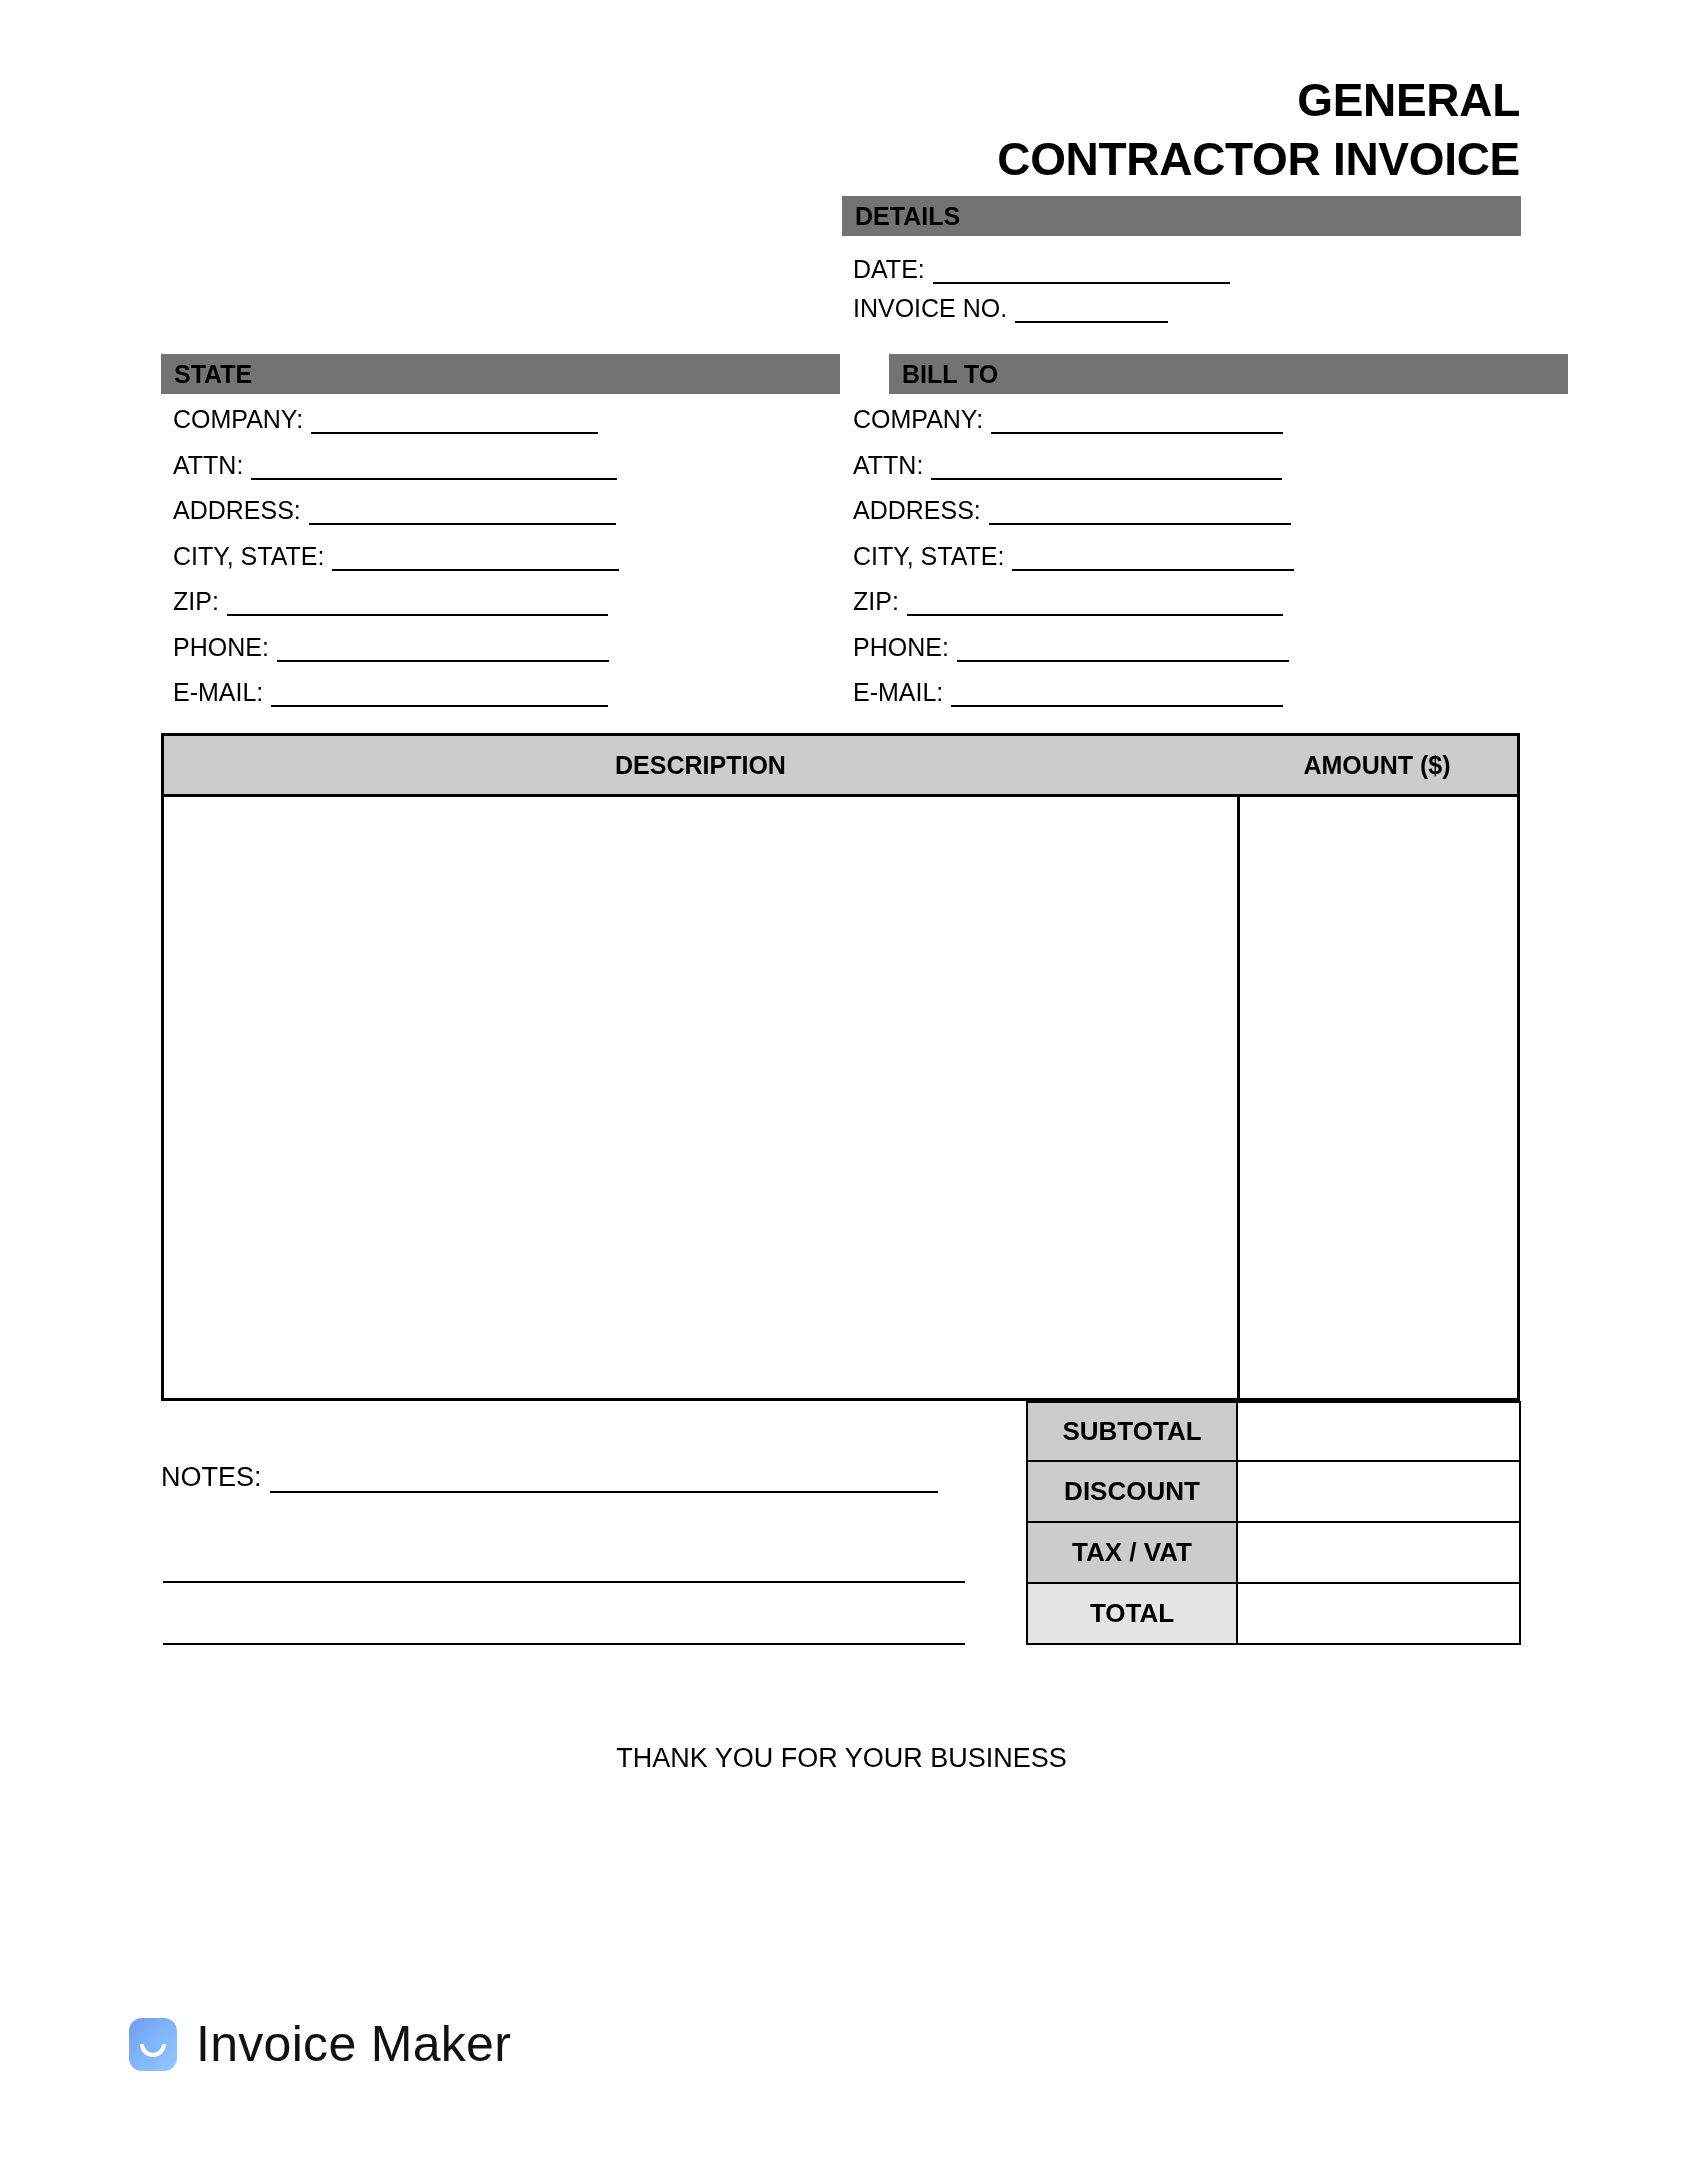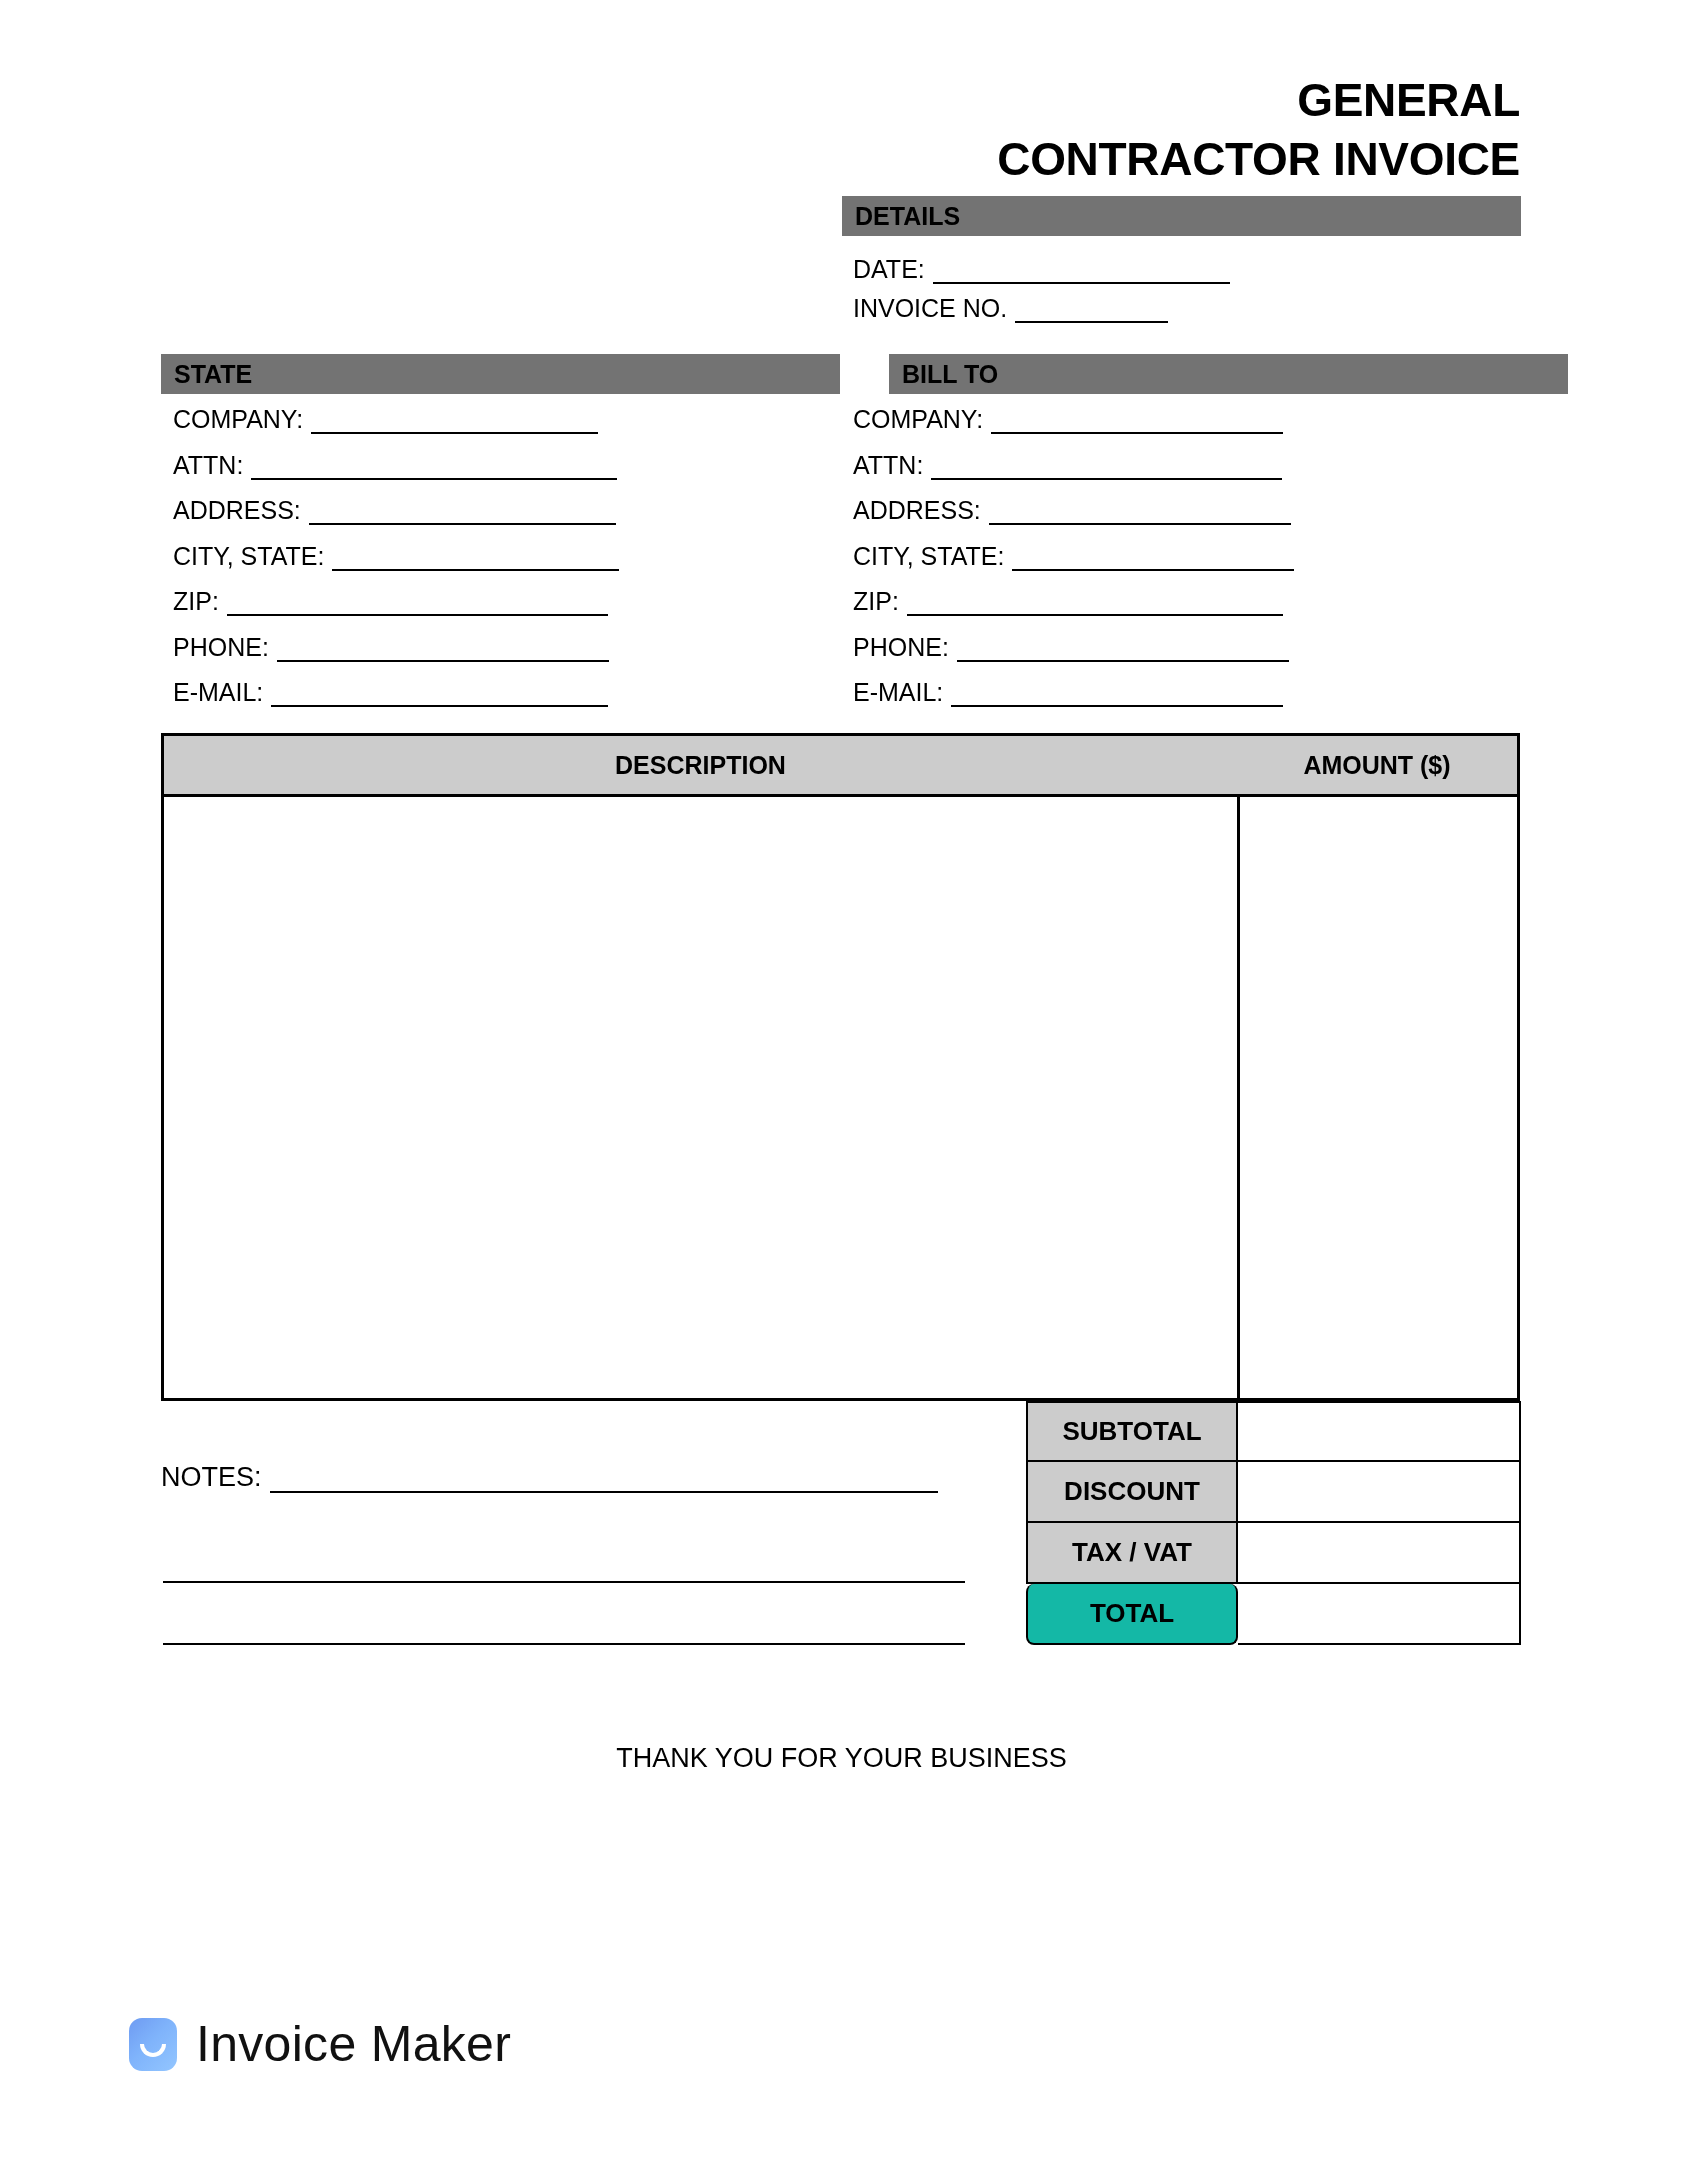--- a/index.html
+++ b/index.html
@@ -149,21 +149,21 @@
   .tot-row:first-child .tot-lbl,
   .tot-row:first-child .tot-val { border-top: 2.5px solid #000; }
   .tot-val {
     width: 283px;
     background: #ffffff;
     border: 2.5px solid #000;
     border-left: none;
     border-top: none;
     box-sizing: border-box;
   }
-  .tot-row.total .tot-lbl { background: #14b8a6; border-radius: 8px; }
+  .tot-row.total .tot-lbl { background: #e5e5e5; }
 
   
   #notes-label-row {
     position: absolute;
     left: 161px;
     top: 1453px;
     height: 40px;
     display: flex;
     align-items: flex-end;
     white-space: nowrap;

